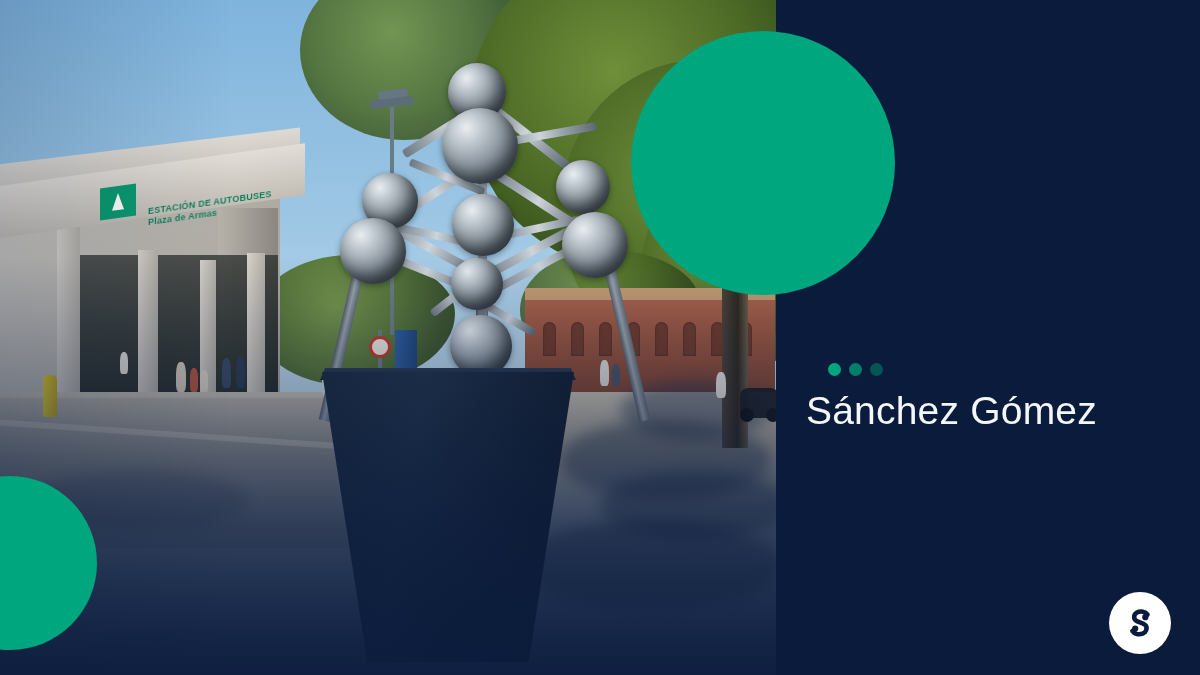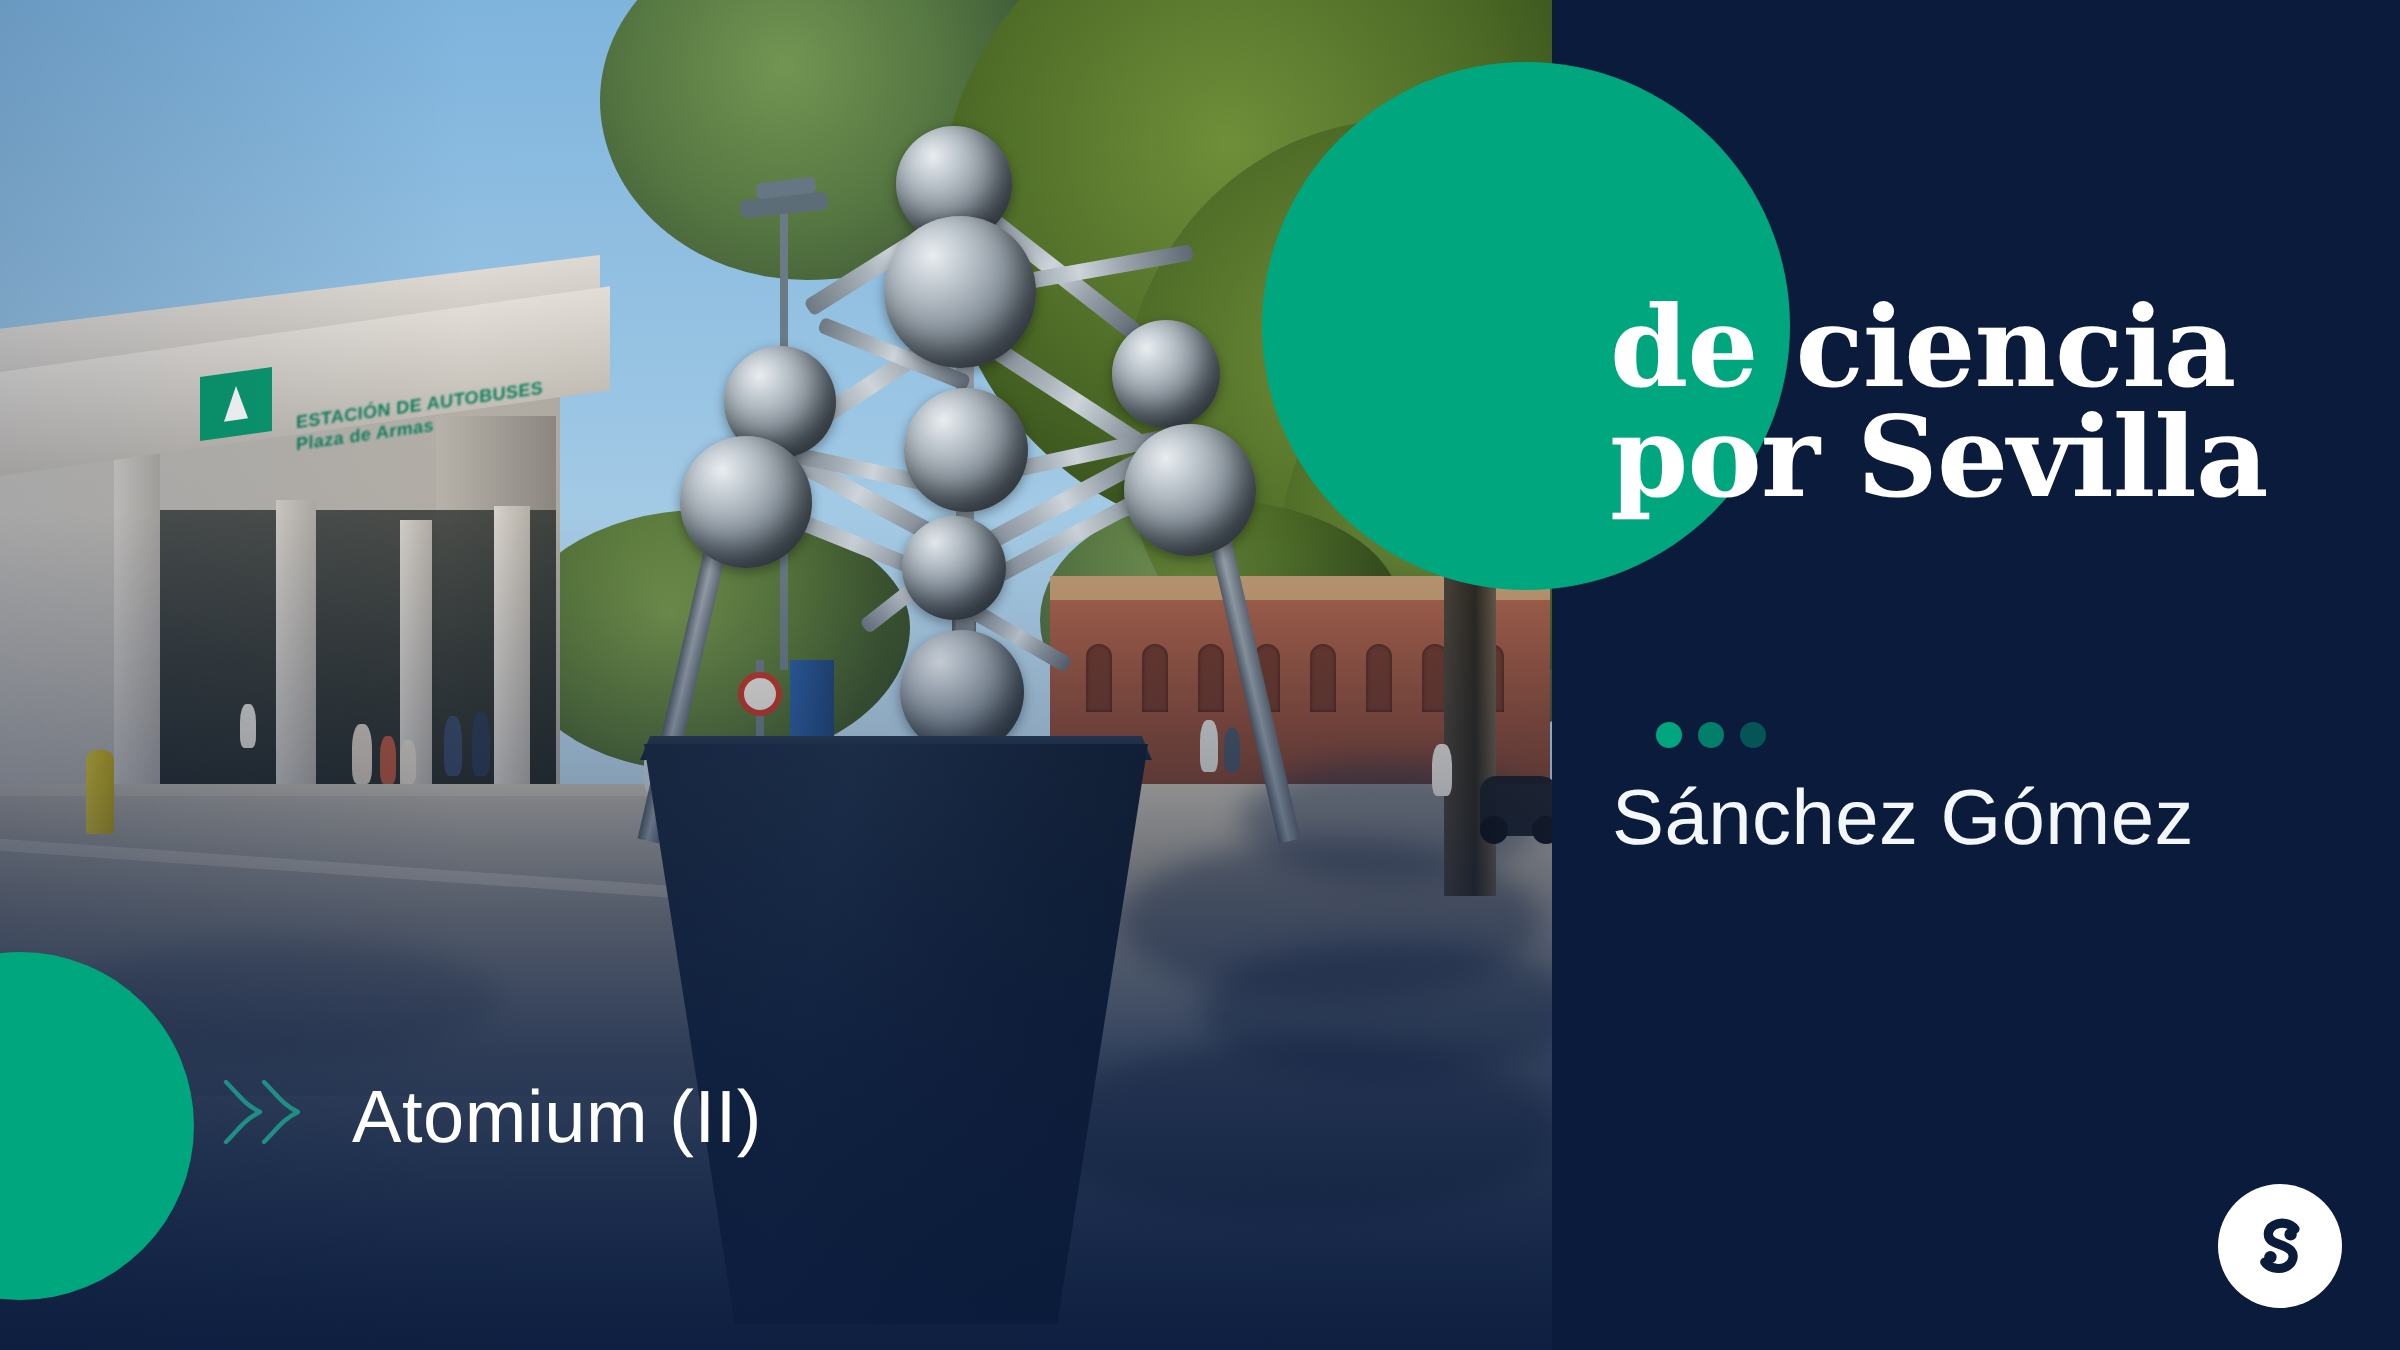--- a/index.html
+++ b/index.html
@@ -416,43 +416,30 @@
 
     <div class="tint"></div>
     <div class="tint-left"></div>
   </div>
 
   <div id="panel"></div>
 
   <div class="circle-green-top"></div>
   <div class="circle-green-bl"></div>
 
-  <div id="title">
-    <span class="l1">de ciencia</span>
-    <span class="l2">por Sevilla</span>
-  </div>
 
   <div id="author">
     <span class="line">
       <span class="dots">
         <span class="dot d1"></span><span class="dot d2"></span><span class="dot d3"></span>
       </span>
     </span>
     <span class="line">Sánchez Gómez</span>
   </div>
 
-  <div id="subtitle">
-    <span>
-      <svg width="52" height="40" viewBox="0 0 52 40" fill="none" aria-hidden="true">
-        <path d="M5 5 C12 12, 14 16, 22 20 C14 24, 12 28, 5 35" stroke="#1f8f86" stroke-width="2.2" stroke-linejoin="round" stroke-linecap="round" fill="none"></path>
-        <path d="M24 5 C31 12, 33 16, 41 20 C33 24, 31 28, 24 35" stroke="#1f8f86" stroke-width="2.2" stroke-linejoin="round" stroke-linecap="round" fill="none"></path>
-      </svg>
-    </span>
-    <span class="label">Atomium (II)</span>
-  </div>
 
   <div id="logo">
     <svg width="40" height="40" viewBox="0 0 40 40" aria-hidden="true">
       <path d="M27.5 11.5 C25.5 8.6, 20.5 7.6, 17 9.6 C13.4 11.6, 13.2 16, 16.6 17.9
                C19.3 19.4, 23.8 20.1, 25.6 22.4 C27.6 24.9, 26.3 29.2, 22.6 30.6
                C18.9 32.1, 14.2 30.8, 12.4 28" stroke="#0a1b3c" stroke-width="4.6" fill="none" stroke-linecap="round"></path>
       <circle cx="25.3" cy="14.2" r="3.1" fill="#0a1b3c"></circle>
       <circle cx="15.2" cy="25.6" r="3.1" fill="#0a1b3c"></circle>
     </svg>
   </div>

